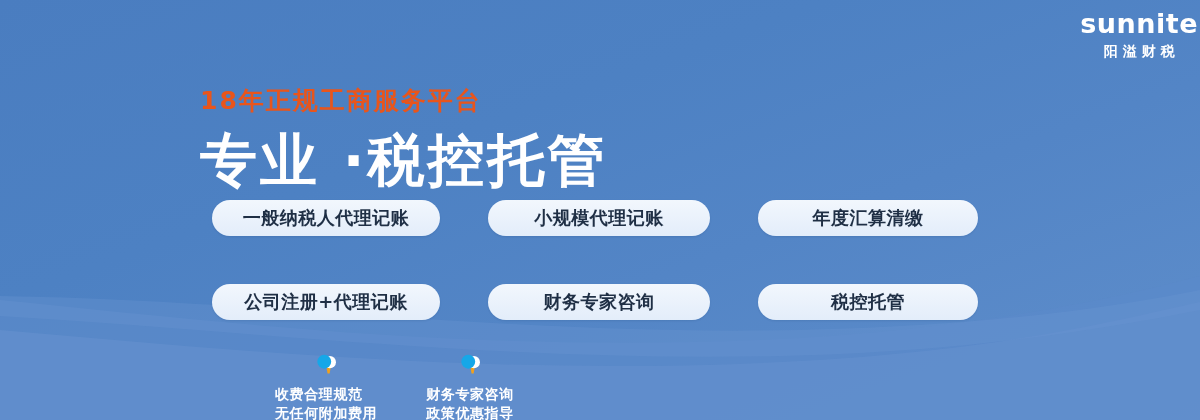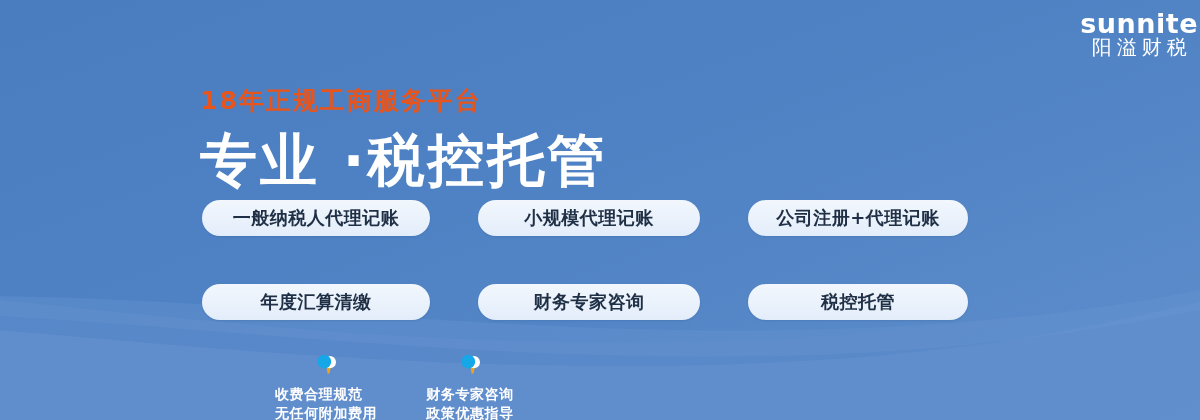--- a/index.html
+++ b/index.html
@@ -49,22 +49,23 @@
   }
   .logo-reg {
     position: absolute;
     top: -6px;
     right: -12px;
     font-size: 9px;
     font-weight: 400;
     color: #ffffff;
   }
   .logo-cn {
-    font-size: 20px;
-    font-weight: 400;
+    margin-top: 7px;
+    font-size: 14px;
+    font-weight: 700;
     color: #ffffff;
     letter-spacing: 5px;
     padding-left: 5px;
   }
 
   
   .headline-block {
     position: absolute;
     left: 200px;
     top: 88px;
@@ -83,21 +84,21 @@
     font-weight: 700;
     color: #ffffff;
     letter-spacing: 3px;
     line-height: 1.05;
     font-family: "DejaVu Sans", "Liberation Sans", sans-serif;
   }
 
   
   .pill-grid {
     position: absolute;
-    left: 202px;
+    left: 212px;
     top: 200px;
     display: grid;
     grid-template-columns: 228px 222px 220px;
     grid-auto-rows: 36px;
     column-gap: 14px;
     row-gap: 11px;
     gap: 48px;
   }
   .pill {
     display: flex;
@@ -167,22 +168,22 @@
   </div>
 
   <div class="headline-block">
     <div class="eyebrow">18年正规工商服务平台</div>
     <div class="headline">专业 ·税控托管</div>
   </div>
 
   <div class="pill-grid">
     <div class="pill">一般纳税人代理记账</div>
     <div class="pill">小规模代理记账</div>
+    <div class="pill">年度汇算清缴</div>
     <div class="pill">公司注册+代理记账</div>
-    <div class="pill">年度汇算清缴</div>
     <div class="pill">财务专家咨询</div>
     <div class="pill">税控托管</div>
   </div>
 
   <div class="features">
 
     <div class="feature">
       <svg class="feature-icon" viewBox="0 0 26 30" aria-hidden="true">
         <path d="M13 17 L19 17 L17.2 27 L14.8 27 Z" fill="#f0a11e"></path>
         <circle cx="17.5" cy="14" r="7" fill="#ffffff"></circle>

